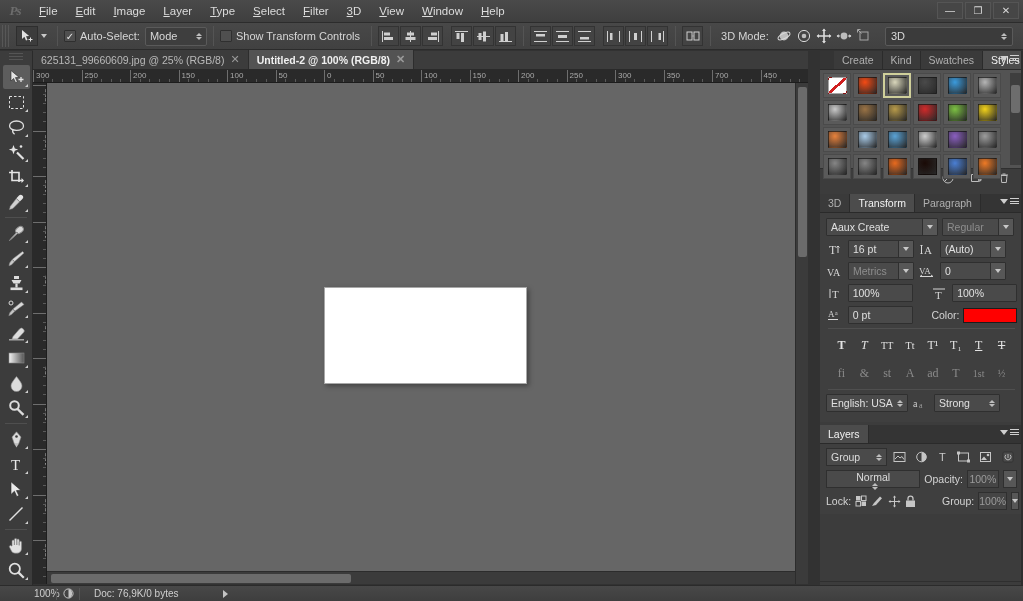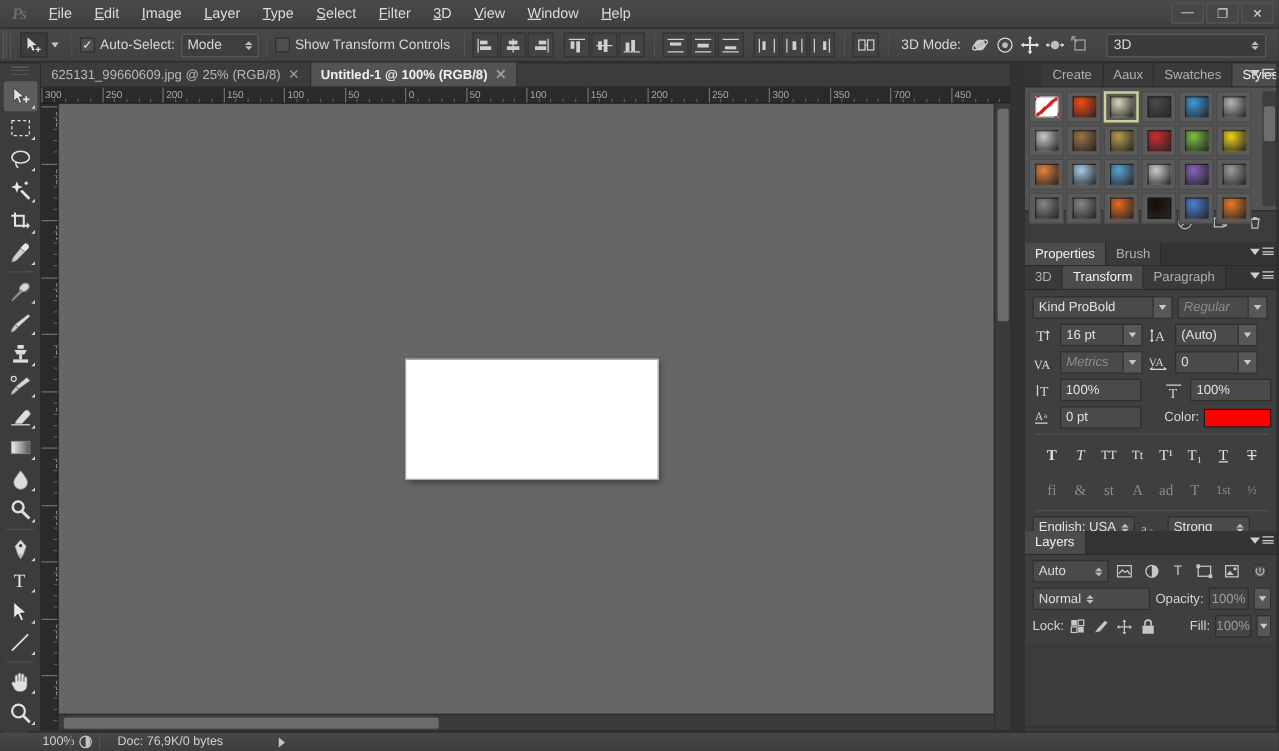--- a/index.html
+++ b/index.html
@@ -197,21 +197,21 @@
   .foot-icon { width: 14px; height: 14px; display:flex; align-items:center; justify-content:center; }
 
   
   .char-body { background: #3f3f3f; padding: 5px 6px 6px; }
   .crow { display: flex; align-items: center; gap: 4px; margin-bottom: 4px; }
   .cfield {
     height: 18px; background: #4a4a4a; border: 1px solid #2f2f2f; color: #e0e0e0;
     font-size: 10.5px; display: flex; align-items: center; padding: 0 4px; border-radius: 1px;
     justify-content: space-between;
   }
-  .cfield.dim { color: #8d8d8d; font-style: italic; }
+  .cfield.dim { color: #8d8d8d; }
   .cf-drop { width: 15px; height: 16px; background: #575757; border-left: 1px solid #2f2f2f;
              display:flex; align-items:center; justify-content:center; margin-right:-4px; }
   .cicon { width: 18px; height: 18px; display:flex; align-items:center; justify-content:center;
            font-size: 11px; color: #cfcfcf; }
   .color-sw { width: 54px; height: 15px; border: 1px solid #1c1c1c; }
   .tstyle-row { display: flex; justify-content: space-around; align-items: center; padding: 5px 4px; }
   .tsbtn {
     width: 19px; height: 18px; display: flex; align-items: center; justify-content: center;
     font-size: 12px; color: #e3e3e3; font-family: "Liberation Serif", serif;
   }
@@ -222,21 +222,21 @@
   .layers-body { background: #3f3f3f; }
   .lrow { display: flex; align-items: center; gap: 4px; padding: 4px 6px; }
   .lfilter {
     height: 18px; width: 66px; background: #4a4a4a; border: 1px solid #2f2f2f; color: #dcdcdc;
     font-size: 10.5px; display: flex; align-items: center; justify-content: space-between; padding: 0 4px;
   }
   .licon { width: 19px; height: 18px; display: flex; align-items: center; justify-content: center;
            color: #cacaca; font-size: 11px; }
   .lblend {
     height: 18px; width: 100px; background: #4a4a4a; border: 1px solid #2f2f2f; color: #dcdcdc;
-    font-size: 10.5px; display: flex; align-items: center; justify-content: flex-start; padding: 0 4px;
+    font-size: 10.5px; display: flex; align-items: center; justify-content: flex-start; padding: 0 4px; flex-direction: column;
   }
   .lnum {
     height: 18px; width: 34px; background: #454545; border: 1px solid #2f2f2f; color: #9b9b9b;
     font-size: 10.5px; display: flex; align-items: center; justify-content: center;
   }
   .layer-list { background: #3f3f3f; height: 48px; }
   .layer-item {
     display: flex; align-items: center; gap: 6px; height: 27px; padding: 0 6px;
     background: #58607a; border-top: 1px solid #4b4b4b; border-bottom: 1px solid #2f2f2f;
   }
@@ -606,21 +606,21 @@
 
   </div>
 
   <div class="tabbar">
     <div id="doc-tabs" style="display:flex;">
         <div class="doctab">
           <span>625131_99660609.jpg @ 25% (RGB/8)</span>
           <span class="tab-x">✕</span>
         </div>
         <div class="doctab active">
-          <span>Untitled-1 @ 100% (RGB/8)</span>
+          <span>Untitled-2 @ 100% (RGB/8)</span>
           <span class="tab-x">✕</span>
         </div>
       </div>
   </div>
 
   <div class="ruler-h">
       <div class="rh-tick" style="left: 0px;">300</div>
       <div class="rh-minor" style="left: 9.7px;"></div>
       <div class="rh-minor" style="left: 19.4px;"></div>
       <div class="rh-minor" style="left: 29.1px;"></div>
@@ -791,21 +791,21 @@
     <div class="scroll-thumb" style="height:9px;width:300px;margin-top:2px;margin-left:4px;"></div>
   </div>
 
   <div class="dock" style="top:51px;height:143px;">
     <div class="panel-tabs">
       <div id="style-tabs" style="display:flex;margin-left:14px;">
           <div class="ptab">
             <span>Create</span>
           </div>
           <div class="ptab">
-            <span>Aaux</span>
+            <span>Kind</span>
           </div>
           <div class="ptab">
             <span>Swatches</span>
           </div>
           <div class="ptab active">
             <span>Styles</span>
           </div>
         </div>
       <div class="pmenu">
         <span class="tri"></span>
@@ -912,264 +912,246 @@
         <svg width="12" height="12" viewBox="0 0 12 12">
             <path d="M3 3.5 h6 l-0.7 7 h-4.6 z" fill="none" stroke="#bdbdbd"></path>
             <path d="M2 3 h8 M4.5 2 h3" stroke="#bdbdbd"></path>
           </svg>
       </div>
     </div>
   </div>
 
   <div class="dock" style="top:194px;height:231px;">
     <div class="panel-tabs">
-      <div id="upper-tabs" style="display:flex;">
+      <div id="char-tabs" style="display:flex;">
+          <div class="ptab">
+            <span>3D</span>
+          </div>
           <div class="ptab active">
-            <span>Properties</span>
+            <span>Transform</span>
           </div>
           <div class="ptab">
-            <span>Brush</span>
+            <span>Paragraph</span>
           </div>
         </div>
       <div class="pmenu">
         <span class="tri"></span>
         <span class="bars">
             <i></i>
             <i></i>
             <i></i>
           </span>
       </div>
     </div>
+
+    <div class="char-body">
+      <div class="crow">
+        <div class="cfield" style="width:112px;">
+          <span>Aaux Create</span>
+          <span class="cf-drop">
+              <i class="tri-down"></i>
+            </span>
+        </div>
+        <div class="cfield dim" style="width:72px;">
+          <span>Regular</span>
+          <span class="cf-drop">
+              <i class="tri-down"></i>
+            </span>
+        </div>
+      </div>
+
+      <div class="crow">
+        <span class="cicon">
+          <svg width="14" height="13" viewBox="0 0 14 13">
+              <text x="1" y="11" font-size="12" font-family="Liberation Serif, serif" fill="#d6d6d6">T</text>
+              <path d="M10 3 v7 M8.5 4.5 L10 3 L11.5 4.5" stroke="#d6d6d6" fill="none"></path>
+            </svg>
+        </span>
+        <div class="cfield" style="width:66px;">
+          <span>16 pt</span>
+          <span class="cf-drop">
+              <i class="tri-down"></i>
+            </span>
+        </div>
+        <span class="cicon">
+          <svg width="14" height="13" viewBox="0 0 14 13">
+              <text x="4" y="11" font-size="11" font-family="Liberation Serif, serif" fill="#d6d6d6">A</text>
+              <path d="M1.5 2 v9 M0.5 3 L1.5 2 L2.5 3 M0.5 10 L1.5 11 L2.5 10" stroke="#d6d6d6" fill="none"></path>
+            </svg>
+        </span>
+        <div class="cfield" style="width:66px;">
+          <span>(Auto)</span>
+          <span class="cf-drop">
+              <i class="tri-down"></i>
+            </span>
+        </div>
+      </div>
+
+      <div class="crow">
+        <span class="cicon">
+          <svg width="16" height="13" viewBox="0 0 16 13">
+              <text x="0" y="11" font-size="10" font-family="Liberation Serif, serif" fill="#d6d6d6">VA</text>
+            </svg>
+        </span>
+        <div class="cfield dim" style="width:66px;">
+          <span>Metrics</span>
+          <span class="cf-drop">
+              <i class="tri-down"></i>
+            </span>
+        </div>
+        <span class="cicon">
+          <svg width="16" height="13" viewBox="0 0 16 13">
+              <text x="0" y="9" font-size="9" font-family="Liberation Serif, serif" fill="#d6d6d6">VA</text>
+              <path d="M1 11.5 h13 M1 11.5 l2 -1.5 M14 11.5 l-2 -1.5" stroke="#d6d6d6" fill="none"></path>
+            </svg>
+        </span>
+        <div class="cfield" style="width:66px;">
+          <span>0</span>
+          <span class="cf-drop">
+              <i class="tri-down"></i>
+            </span>
+        </div>
+      </div>
+
+      <div class="crow">
+        <span class="cicon">
+          <svg width="14" height="13" viewBox="0 0 14 13">
+              <path d="M2 2 v9" stroke="#d6d6d6"></path>
+              <text x="4" y="11" font-size="11" font-family="Liberation Serif, serif" fill="#d6d6d6">T</text>
+            </svg>
+        </span>
+        <div class="cfield" style="width:66px;">
+          <span>100%</span>
+        </div>
+        <span class="cicon" style="margin-left:14px;">
+          <svg width="14" height="13" viewBox="0 0 14 13">
+              <path d="M1 2 h12" stroke="#d6d6d6"></path>
+              <text x="3" y="12" font-size="11" font-family="Liberation Serif, serif" fill="#d6d6d6">T</text>
+            </svg>
+        </span>
+        <div class="cfield" style="width:66px;">
+          <span>100%</span>
+        </div>
+      </div>
+
+      <div class="crow">
+        <span class="cicon">
+          <svg width="14" height="13" viewBox="0 0 14 13">
+              <text x="0" y="8" font-size="9" font-family="Liberation Serif, serif" fill="#d6d6d6">A</text>
+              <text x="7" y="6" font-size="6" font-family="Liberation Serif, serif" fill="#d6d6d6">a</text>
+              <path d="M0 10.5 h10" stroke="#d6d6d6"></path>
+            </svg>
+        </span>
+        <div class="cfield" style="width:66px;">
+          <span>0 pt</span>
+        </div>
+        <span style="margin-left:14px;font-size:10.5px;color:#d4d4d4;">Color:</span>
+        <div class="color-sw" id="text-color-swatch" style="background: rgb(255, 0, 0);"></div>
+      </div>
+
+      <div class="char-hr"></div>
+      <div class="tstyle-row" id="style-buttons">
+          <div class="tsbtn">
+            <span style="font-weight: bold;">T</span>
+          </div>
+          <div class="tsbtn">
+            <span style="font-style: italic;">T</span>
+          </div>
+          <div class="tsbtn">
+            <span style="font-size: 10px;">TT</span>
+          </div>
+          <div class="tsbtn">
+            <span style="font-size: 10px;">Tt</span>
+          </div>
+          <div class="tsbtn">
+            <span>T¹</span>
+          </div>
+          <div class="tsbtn">
+            <span>T₁</span>
+          </div>
+          <div class="tsbtn">
+            <span style="text-decoration: underline;">T</span>
+          </div>
+          <div class="tsbtn">
+            <span style="text-decoration: line-through;">T</span>
+          </div>
+        </div>
+      <div class="tstyle-row" id="opentype-buttons">
+          <div class="tsbtn dim">
+            <span>fi</span>
+          </div>
+          <div class="tsbtn dim">
+            <span>&amp;</span>
+          </div>
+          <div class="tsbtn dim">
+            <span>st</span>
+          </div>
+          <div class="tsbtn dim">
+            <span>A</span>
+          </div>
+          <div class="tsbtn dim">
+            <span>ad</span>
+          </div>
+          <div class="tsbtn dim">
+            <span>T</span>
+          </div>
+          <div class="tsbtn dim">
+            <span style="font-size: 10px;">1st</span>
+          </div>
+          <div class="tsbtn dim">
+            <span style="font-size: 10px;">½</span>
+          </div>
+        </div>
+      <div class="char-hr"></div>
+
+      <div class="crow" style="margin-top:4px;">
+        <div class="cfield" style="width:82px;">
+          <span>English: USA</span>
+          <span class="stepper">
+              <i class="up"></i>
+              <i class="dn"></i>
+            </span>
+        </div>
+        <span class="cicon">
+          <svg width="16" height="13" viewBox="0 0 16 13">
+              <text x="0" y="10" font-size="10" font-family="Liberation Serif, serif" fill="#cfcfcf">a</text>
+              <text x="6" y="11" font-size="8" font-family="Liberation Serif, serif" fill="#9a9a9a">a</text>
+            </svg>
+        </span>
+        <div class="cfield" style="width:66px;">
+          <span>Strong</span>
+          <span class="stepper">
+              <i class="up"></i>
+              <i class="dn"></i>
+            </span>
+        </div>
+      </div>
+    </div>
+  </div>
+
+  <div class="dock" style="top:425px;height:176px;">
     <div class="panel-tabs">
-      <div id="char-tabs" style="display:flex;">
-          <div class="ptab">
-            <span>3D</span>
-          </div>
+      <div id="layers-tabs" style="display:flex;">
           <div class="ptab active">
-            <span>Transform</span>
-          </div>
-          <div class="ptab">
-            <span>Paragraph</span>
+            <span>Layers</span>
           </div>
         </div>
       <div class="pmenu">
         <span class="tri"></span>
         <span class="bars">
             <i></i>
             <i></i>
             <i></i>
           </span>
       </div>
     </div>
-
-    <div class="char-body">
-      <div class="crow">
-        <div class="cfield" style="width:112px;">
-          <span>Kind ProBold</span>
-          <span class="cf-drop">
-              <i class="tri-down"></i>
-            </span>
-        </div>
-        <div class="cfield dim" style="width:72px;">
-          <span>Regular</span>
-          <span class="cf-drop">
-              <i class="tri-down"></i>
-            </span>
-        </div>
-      </div>
-
-      <div class="crow">
-        <span class="cicon">
-          <svg width="14" height="13" viewBox="0 0 14 13">
-              <text x="1" y="11" font-size="12" font-family="Liberation Serif, serif" fill="#d6d6d6">T</text>
-              <path d="M10 3 v7 M8.5 4.5 L10 3 L11.5 4.5" stroke="#d6d6d6" fill="none"></path>
-            </svg>
-        </span>
-        <div class="cfield" style="width:66px;">
-          <span>16 pt</span>
-          <span class="cf-drop">
-              <i class="tri-down"></i>
-            </span>
-        </div>
-        <span class="cicon">
-          <svg width="14" height="13" viewBox="0 0 14 13">
-              <text x="4" y="11" font-size="11" font-family="Liberation Serif, serif" fill="#d6d6d6">A</text>
-              <path d="M1.5 2 v9 M0.5 3 L1.5 2 L2.5 3 M0.5 10 L1.5 11 L2.5 10" stroke="#d6d6d6" fill="none"></path>
-            </svg>
-        </span>
-        <div class="cfield" style="width:66px;">
-          <span>(Auto)</span>
-          <span class="cf-drop">
-              <i class="tri-down"></i>
-            </span>
-        </div>
-      </div>
-
-      <div class="crow">
-        <span class="cicon">
-          <svg width="16" height="13" viewBox="0 0 16 13">
-              <text x="0" y="11" font-size="10" font-family="Liberation Serif, serif" fill="#d6d6d6">VA</text>
-            </svg>
-        </span>
-        <div class="cfield dim" style="width:66px;">
-          <span>Metrics</span>
-          <span class="cf-drop">
-              <i class="tri-down"></i>
-            </span>
-        </div>
-        <span class="cicon">
-          <svg width="16" height="13" viewBox="0 0 16 13">
-              <text x="0" y="9" font-size="9" font-family="Liberation Serif, serif" fill="#d6d6d6">VA</text>
-              <path d="M1 11.5 h13 M1 11.5 l2 -1.5 M14 11.5 l-2 -1.5" stroke="#d6d6d6" fill="none"></path>
-            </svg>
-        </span>
-        <div class="cfield" style="width:66px;">
-          <span>0</span>
-          <span class="cf-drop">
-              <i class="tri-down"></i>
-            </span>
-        </div>
-      </div>
-
-      <div class="crow">
-        <span class="cicon">
-          <svg width="14" height="13" viewBox="0 0 14 13">
-              <path d="M2 2 v9" stroke="#d6d6d6"></path>
-              <text x="4" y="11" font-size="11" font-family="Liberation Serif, serif" fill="#d6d6d6">T</text>
-            </svg>
-        </span>
-        <div class="cfield" style="width:66px;">
-          <span>100%</span>
-        </div>
-        <span class="cicon" style="margin-left:14px;">
-          <svg width="14" height="13" viewBox="0 0 14 13">
-              <path d="M1 2 h12" stroke="#d6d6d6"></path>
-              <text x="3" y="12" font-size="11" font-family="Liberation Serif, serif" fill="#d6d6d6">T</text>
-            </svg>
-        </span>
-        <div class="cfield" style="width:66px;">
-          <span>100%</span>
-        </div>
-      </div>
-
-      <div class="crow">
-        <span class="cicon">
-          <svg width="14" height="13" viewBox="0 0 14 13">
-              <text x="0" y="8" font-size="9" font-family="Liberation Serif, serif" fill="#d6d6d6">A</text>
-              <text x="7" y="6" font-size="6" font-family="Liberation Serif, serif" fill="#d6d6d6">a</text>
-              <path d="M0 10.5 h10" stroke="#d6d6d6"></path>
-            </svg>
-        </span>
-        <div class="cfield" style="width:66px;">
-          <span>0 pt</span>
-        </div>
-        <span style="margin-left:14px;font-size:10.5px;color:#d4d4d4;">Color:</span>
-        <div class="color-sw" id="text-color-swatch" style="background: rgb(255, 0, 0);"></div>
-      </div>
-
-      <div class="char-hr"></div>
-      <div class="tstyle-row" id="style-buttons">
-          <div class="tsbtn">
-            <span style="font-weight: bold;">T</span>
-          </div>
-          <div class="tsbtn">
-            <span style="font-style: italic;">T</span>
-          </div>
-          <div class="tsbtn">
-            <span style="font-size: 10px;">TT</span>
-          </div>
-          <div class="tsbtn">
-            <span style="font-size: 10px;">Tt</span>
-          </div>
-          <div class="tsbtn">
-            <span>T¹</span>
-          </div>
-          <div class="tsbtn">
-            <span>T₁</span>
-          </div>
-          <div class="tsbtn">
-            <span style="text-decoration: underline;">T</span>
-          </div>
-          <div class="tsbtn">
-            <span style="text-decoration: line-through;">T</span>
-          </div>
-        </div>
-      <div class="tstyle-row" id="opentype-buttons">
-          <div class="tsbtn dim">
-            <span>fi</span>
-          </div>
-          <div class="tsbtn dim">
-            <span>&amp;</span>
-          </div>
-          <div class="tsbtn dim">
-            <span>st</span>
-          </div>
-          <div class="tsbtn dim">
-            <span>A</span>
-          </div>
-          <div class="tsbtn dim">
-            <span>ad</span>
-          </div>
-          <div class="tsbtn dim">
-            <span>T</span>
-          </div>
-          <div class="tsbtn dim">
-            <span style="font-size: 10px;">1st</span>
-          </div>
-          <div class="tsbtn dim">
-            <span style="font-size: 10px;">½</span>
-          </div>
-        </div>
-      <div class="char-hr"></div>
-
-      <div class="crow" style="margin-top:4px;">
-        <div class="cfield" style="width:82px;">
-          <span>English: USA</span>
-          <span class="stepper">
-              <i class="up"></i>
-              <i class="dn"></i>
-            </span>
-        </div>
-        <span class="cicon">
-          <svg width="16" height="13" viewBox="0 0 16 13">
-              <text x="0" y="10" font-size="10" font-family="Liberation Serif, serif" fill="#cfcfcf">a</text>
-              <text x="6" y="11" font-size="8" font-family="Liberation Serif, serif" fill="#9a9a9a">a</text>
-            </svg>
-        </span>
-        <div class="cfield" style="width:66px;">
-          <span>Strong</span>
-          <span class="stepper">
-              <i class="up"></i>
-              <i class="dn"></i>
-            </span>
-        </div>
-      </div>
-    </div>
-  </div>
-
-  <div class="dock" style="top:425px;height:176px;">
-    <div class="panel-tabs">
-      <div id="layers-tabs" style="display:flex;">
-          <div class="ptab active">
-            <span>Layers</span>
-          </div>
-        </div>
-      <div class="pmenu">
-        <span class="tri"></span>
-        <span class="bars">
-            <i></i>
-            <i></i>
-            <i></i>
-          </span>
-      </div>
-    </div>
     <div class="layers-body">
       <div class="lrow">
         <div class="lfilter">
-          <span>Auto</span>
+          <span>Group</span>
           <span class="stepper">
               <i class="up"></i>
               <i class="dn"></i>
             </span>
         </div>
         <div class="licon">
           <svg width="13" height="12" viewBox="0 0 13 12">
               <rect x="1" y="1.5" width="11" height="9" fill="none" stroke="#c6c6c6"></rect>
               <path d="M2 8 L5 5 L7 7 L9 5.5 L11 8.5" stroke="#c6c6c6" fill="none"></path>
             </svg>
@@ -1240,21 +1222,21 @@
               <path d="M6.5 1 v11 M1 6.5 h11" stroke="#c6c6c6"></path>
               <path d="M6.5 0.5 l1.6 2 h-3.2 z M6.5 12.5 l1.6 -2 h-3.2 z M0.5 6.5 l2 1.6 v-3.2 z M12.5 6.5 l-2 1.6 v-3.2 z" fill="#c6c6c6"></path>
             </svg>
         </div>
         <div class="licon">
           <svg width="11" height="13" viewBox="0 0 11 13">
               <rect x="1" y="5.5" width="9" height="6.5" fill="#c6c6c6"></rect>
               <path d="M3 5.5 V3.6 A2.5 2.5 0 0 1 8 3.6 V5.5" fill="none" stroke="#c6c6c6" stroke-width="1.3"></path>
             </svg>
         </div>
-        <span style="font-size:10.5px;color:#d4d4d4;margin-left:22px;">Fill:</span>
+        <span style="font-size:10.5px;color:#d4d4d4;margin-left:22px;">Group:</span>
         <div class="lnum">
           <span>100%</span>
         </div>
         <span class="cf-drop" style="height:18px;border:1px solid #2f2f2f;margin:0;">
             <i class="tri-down"></i>
           </span>
       </div>
 
     </div>
 

